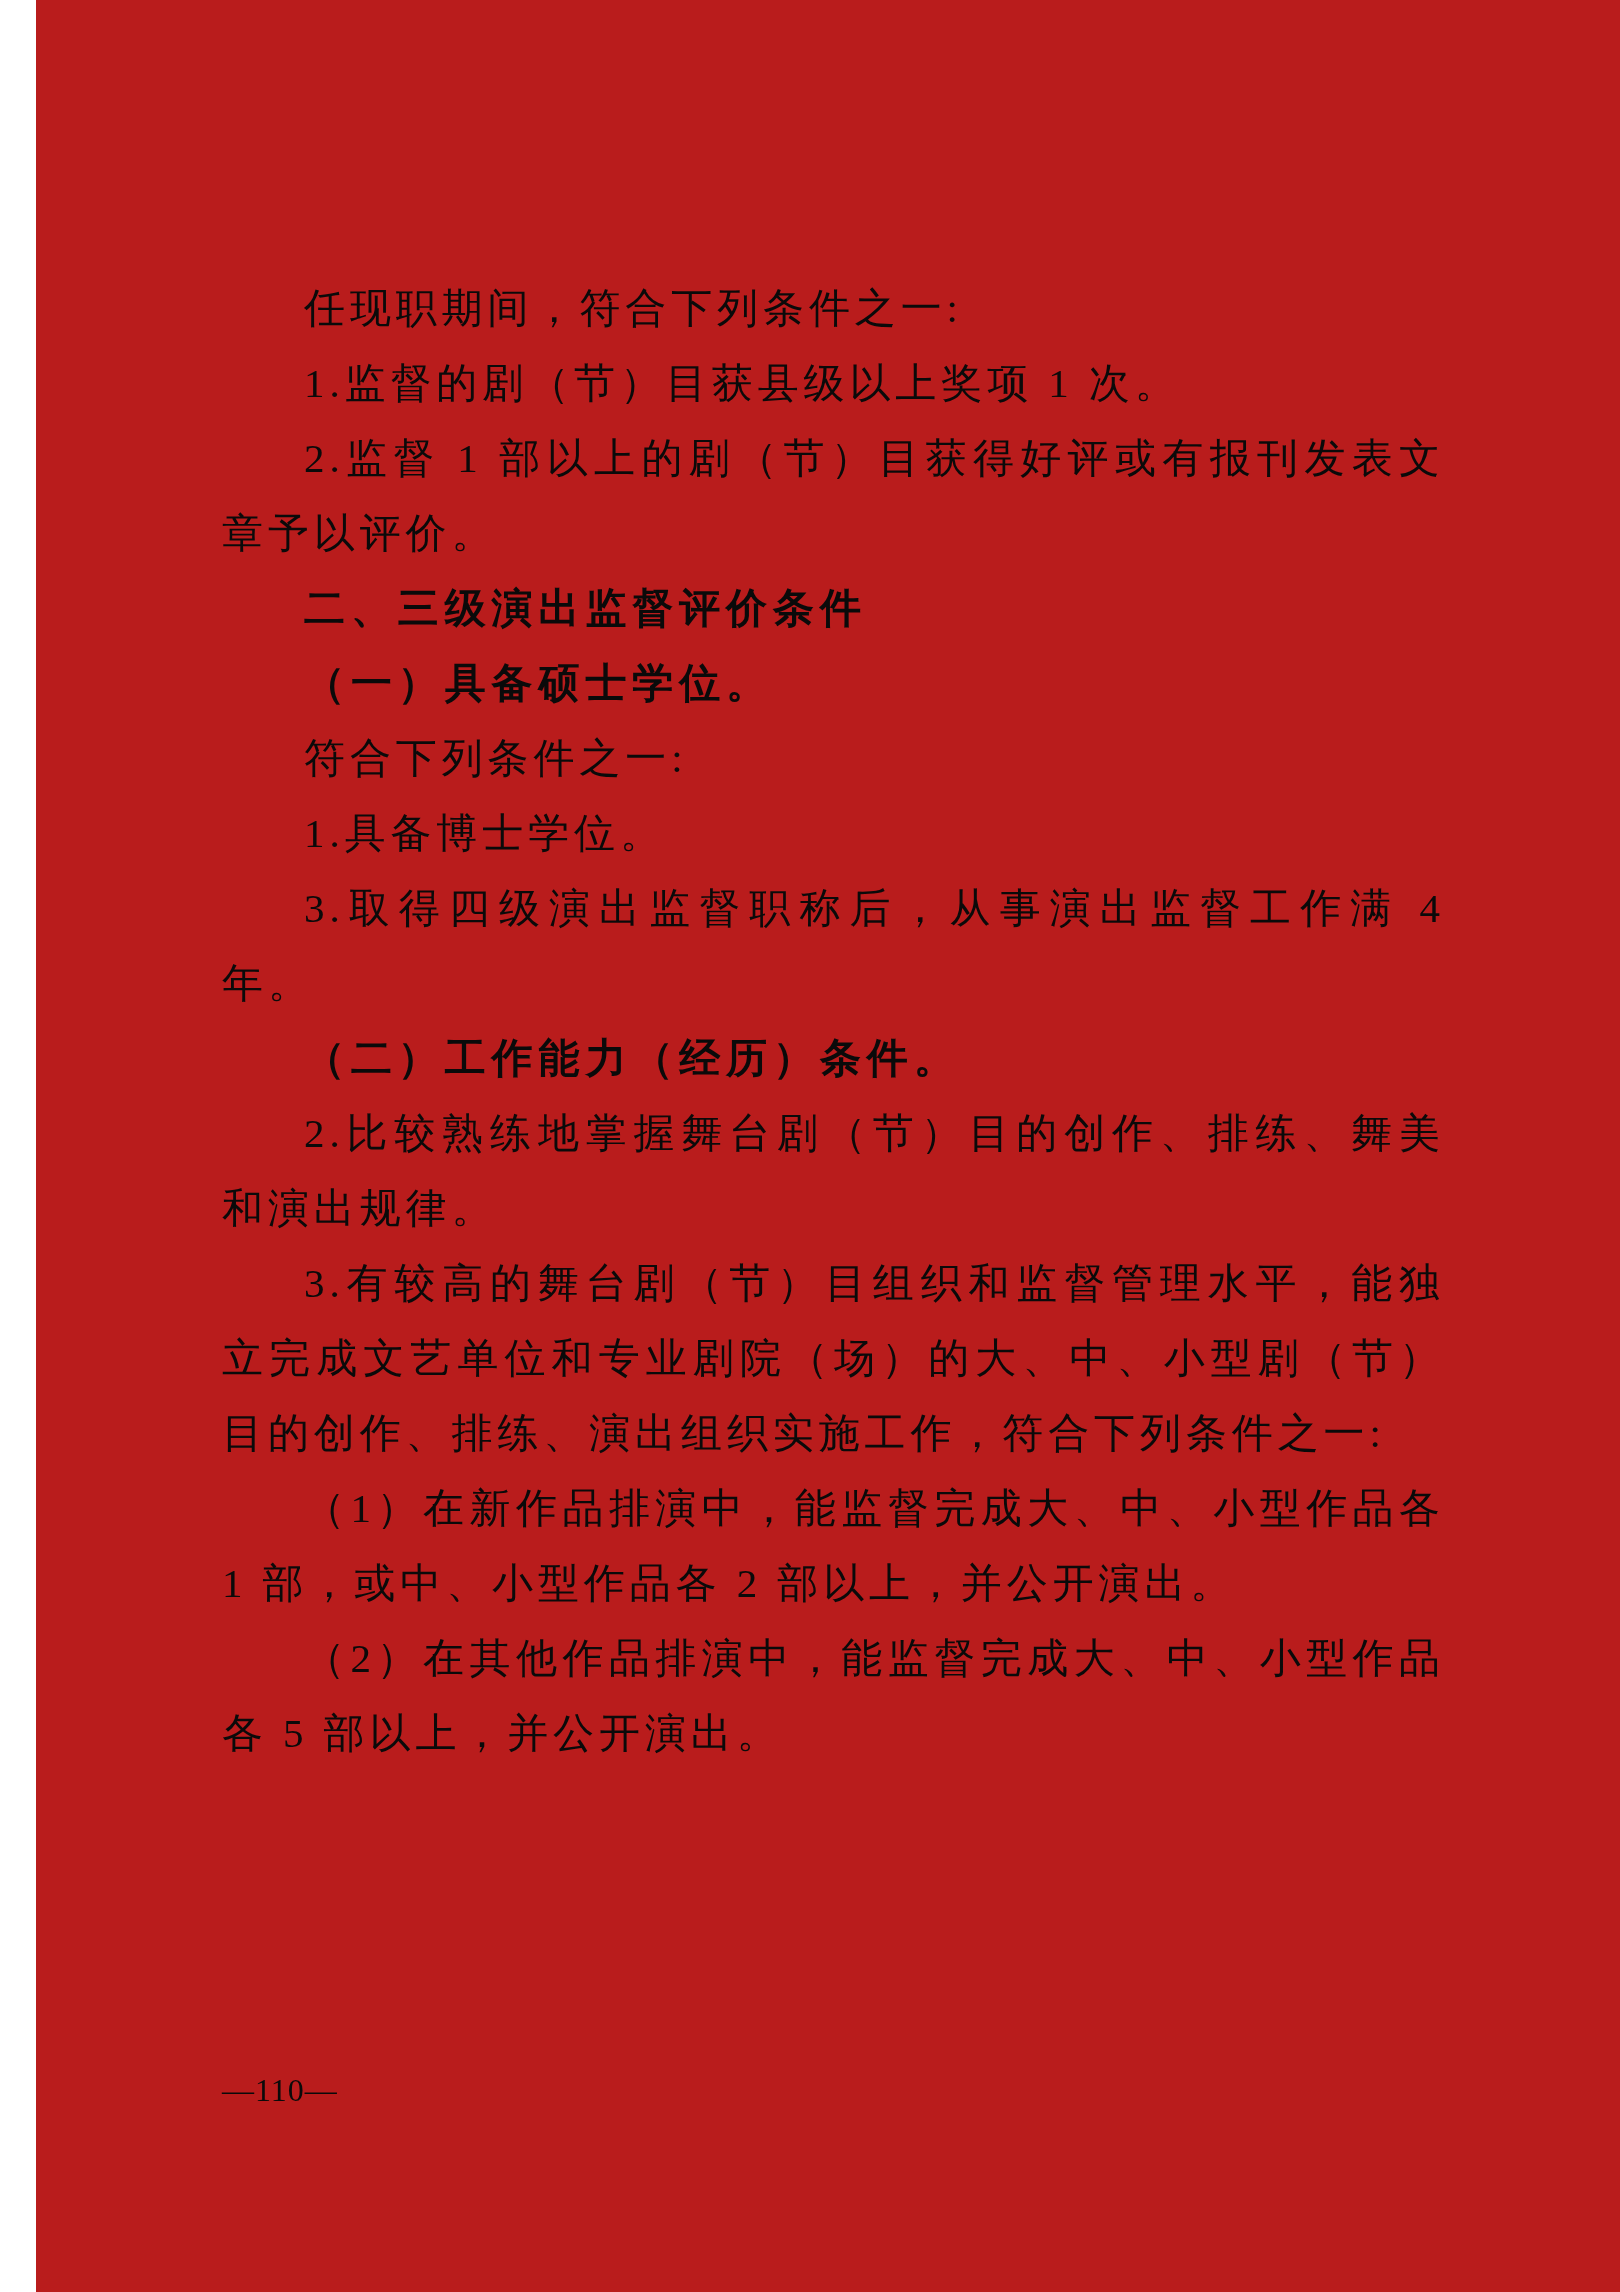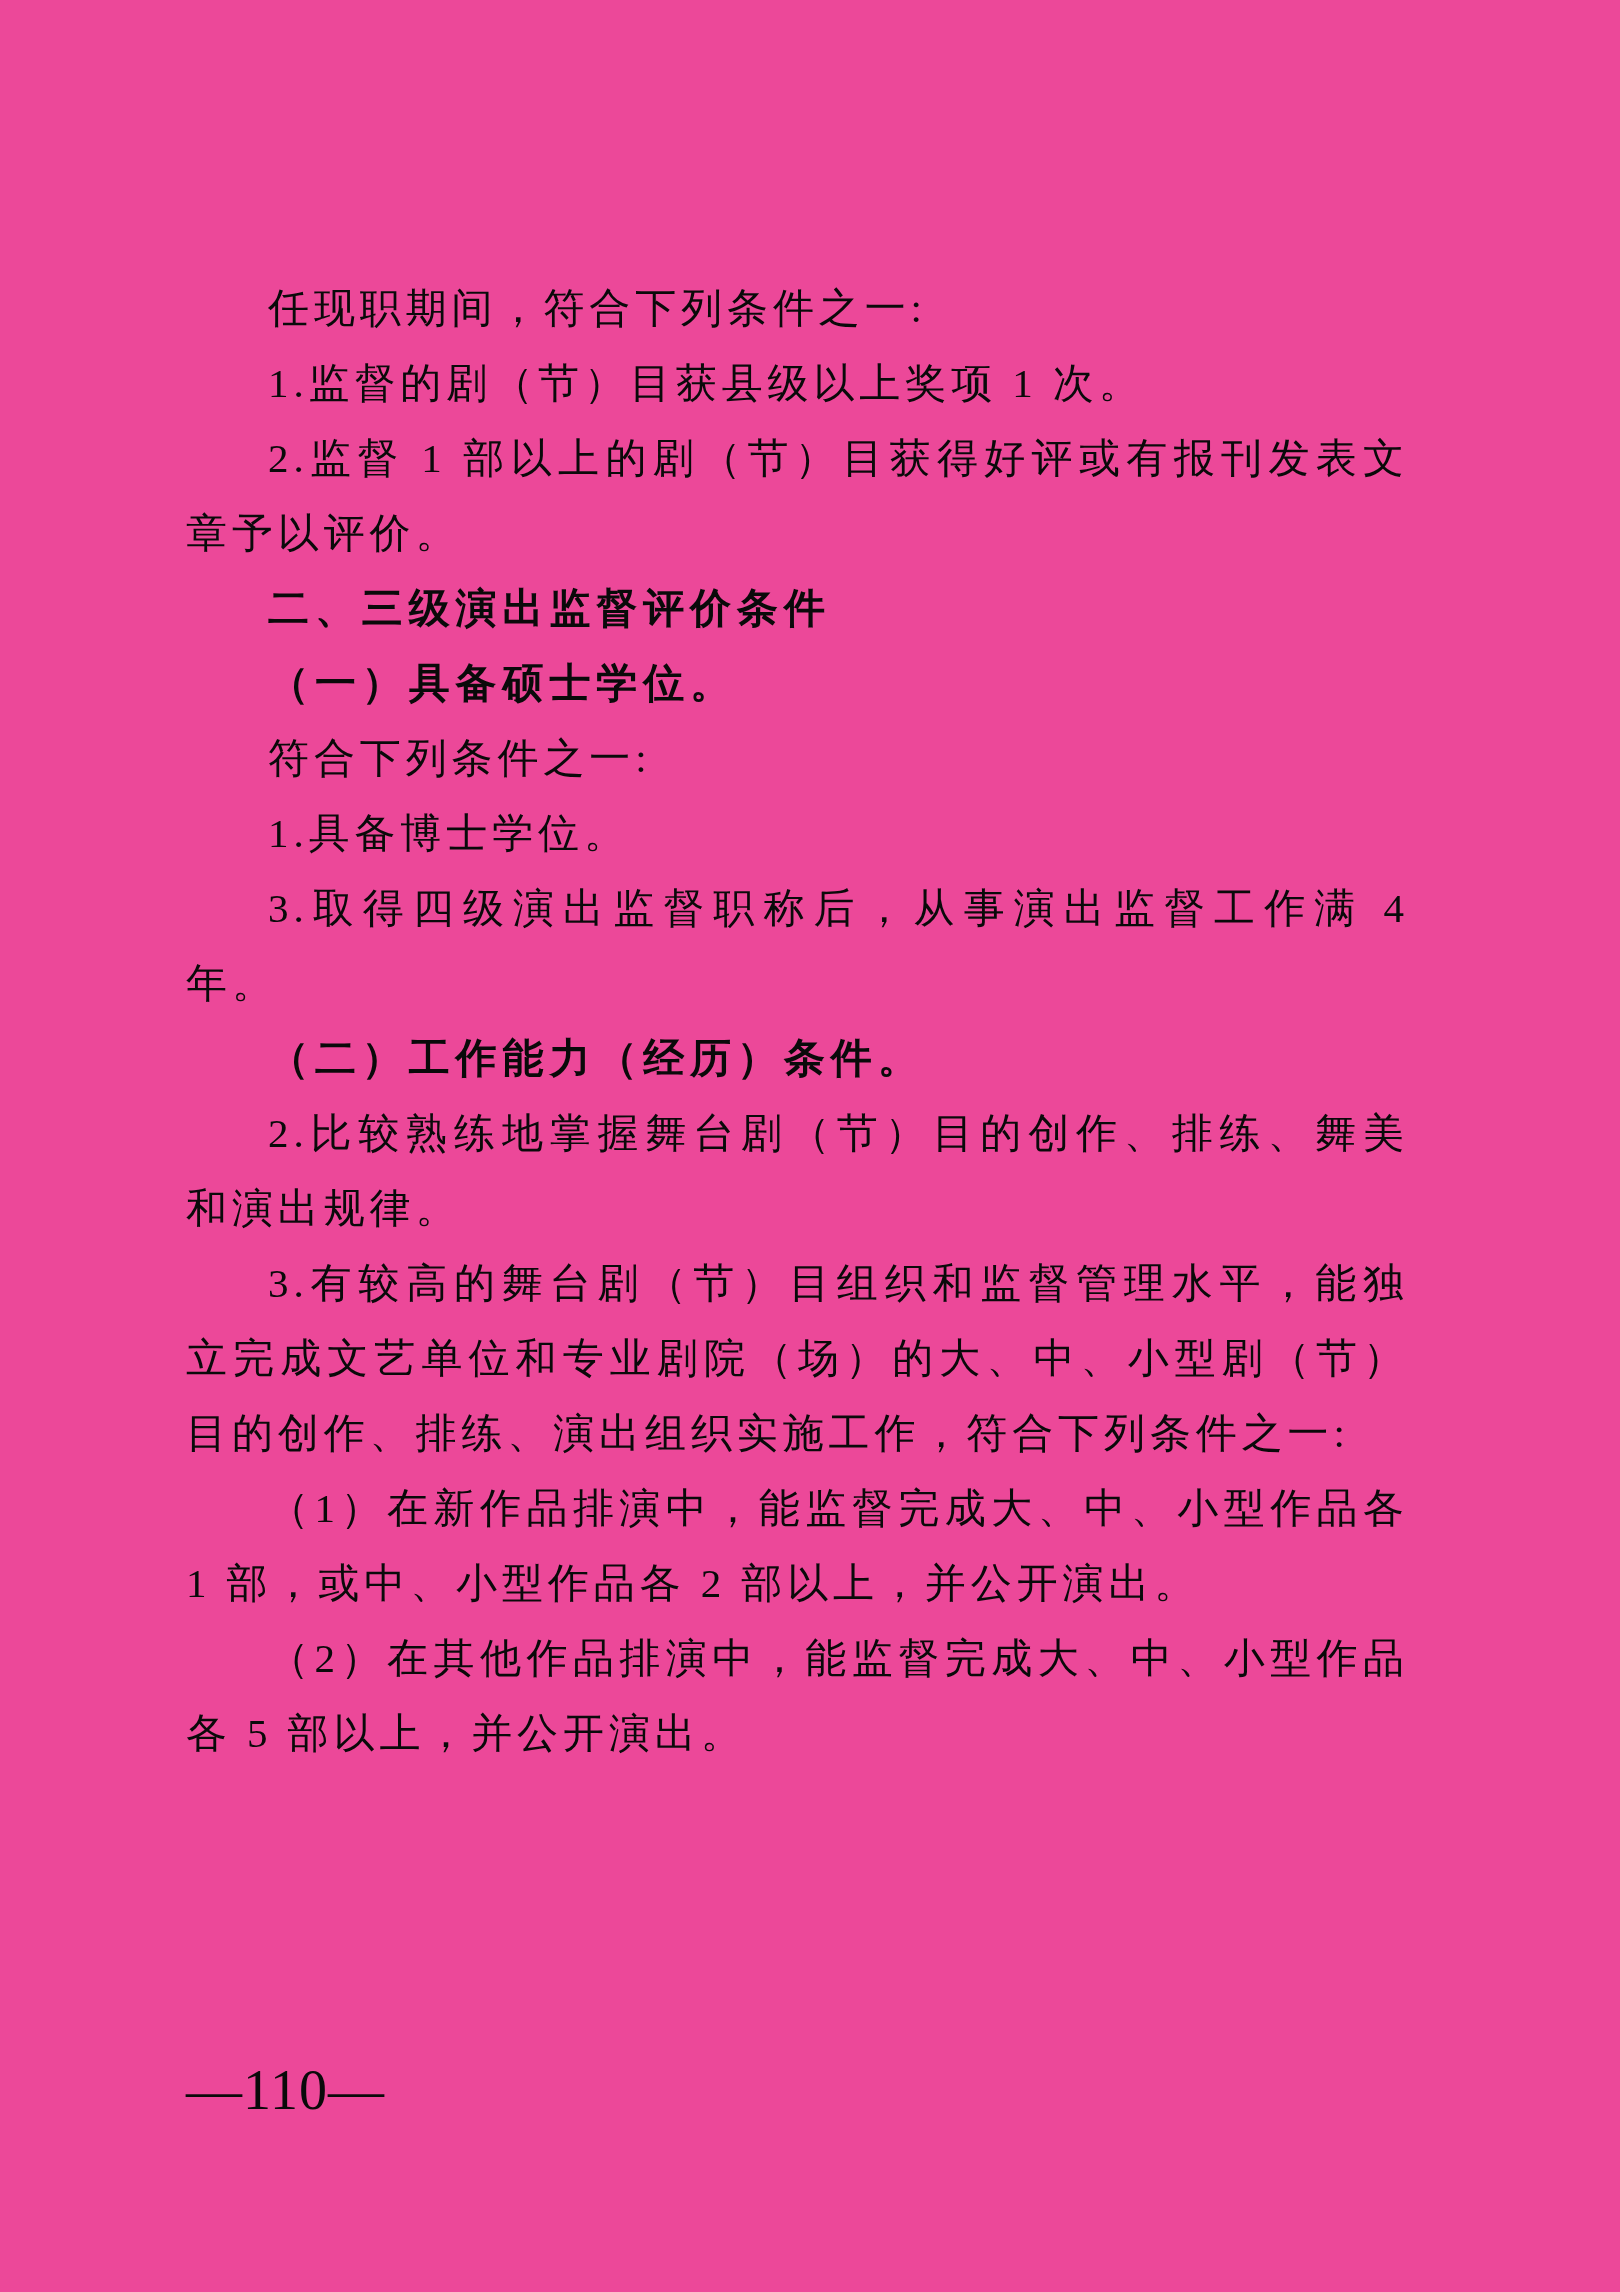--- a/index.html
+++ b/index.html
@@ -10,21 +10,22 @@
   body {
     width: 1620px;
     height: 2293px;
     position: relative;
     font-family: "Liberation Serif", "DejaVu Serif", serif;
     color: #0a0a0a;
   }
   .page {
     position: absolute;
     inset: 0;
-    background: #ec4899;
+    background: #b91c1c;
+    margin-left: 36px;
   }
   .content {
     position: absolute;
     left: 186px;
     top: 271px;
     width: 1223px;
   }
   .content p {
     margin: 0;
     padding: 0;
@@ -43,21 +44,21 @@
     letter-spacing: 5.9px;
   }
   .content p.heading-kai {
     font-weight: bold;
     letter-spacing: 5.9px;
   }
   .page-number {
     position: absolute;
     left: 186px;
     top: 2066px;
-    font-size: 56px;
+    font-size: 32px;
     line-height: 49px;
     letter-spacing: 1px;
     font-family: "Liberation Serif", "DejaVu Serif", serif;
     color: #0a0a0a;
     white-space: nowrap;
   }
 </style>
 </head>
 <body>
 

